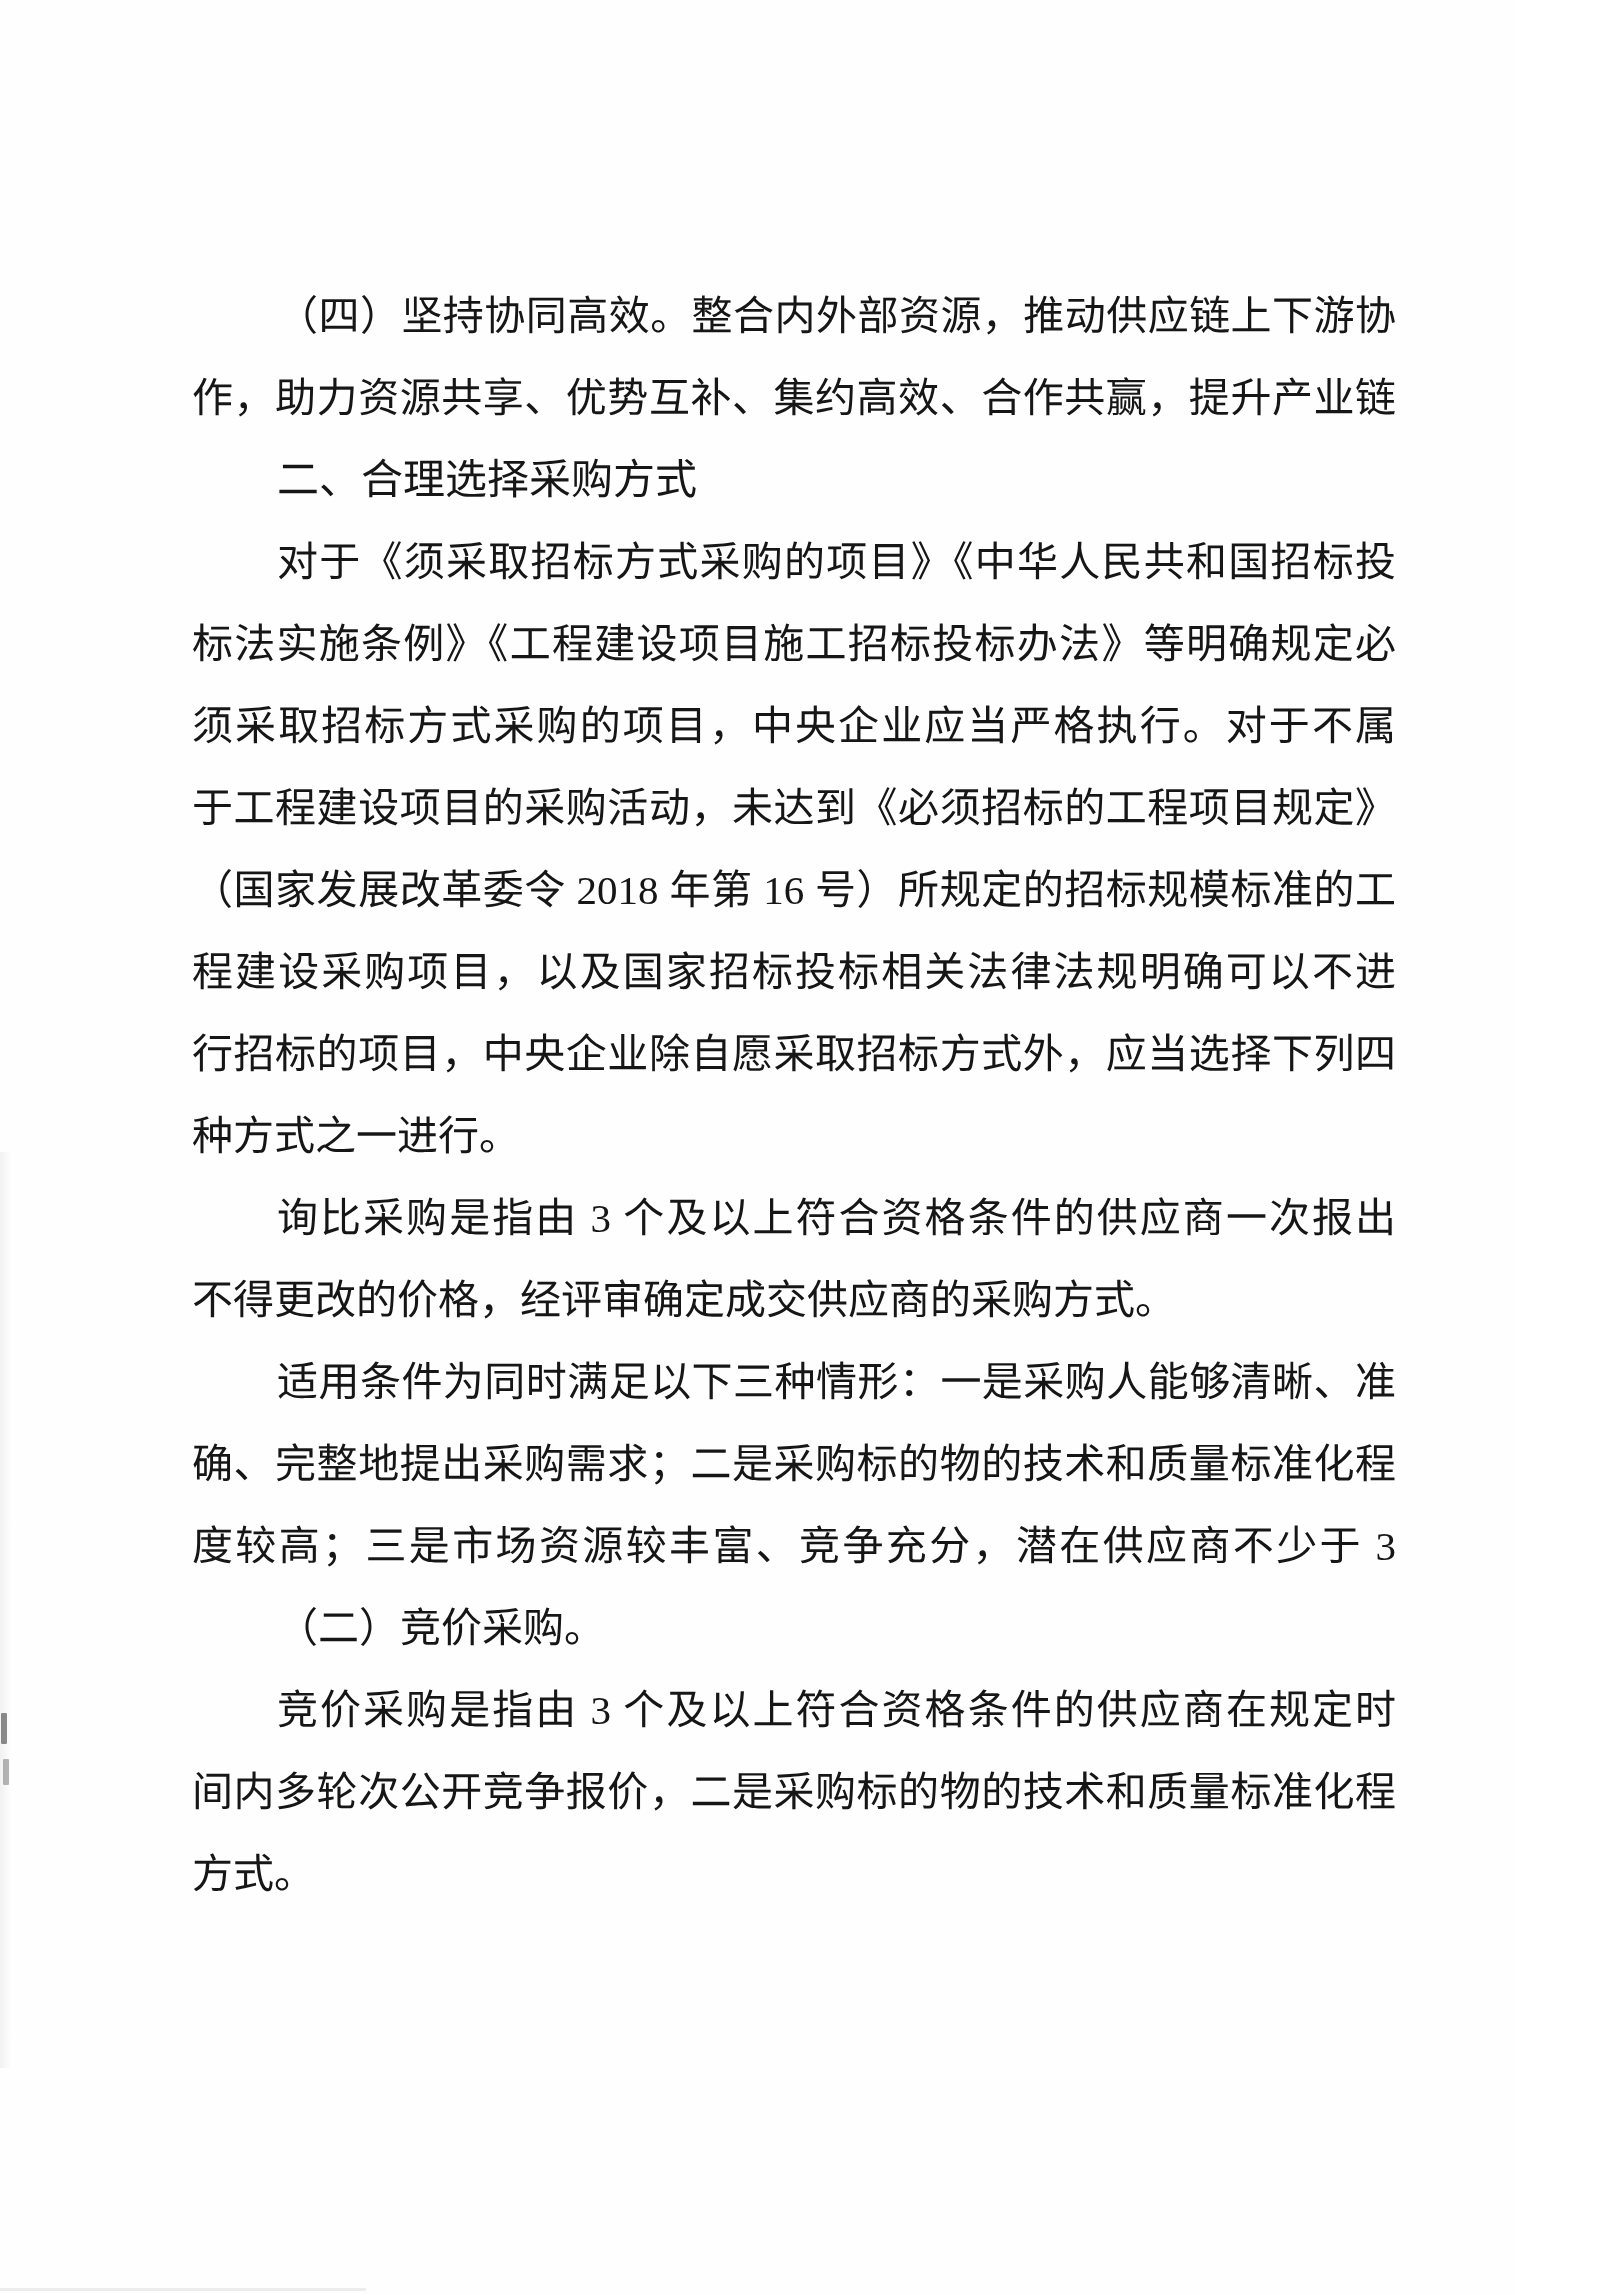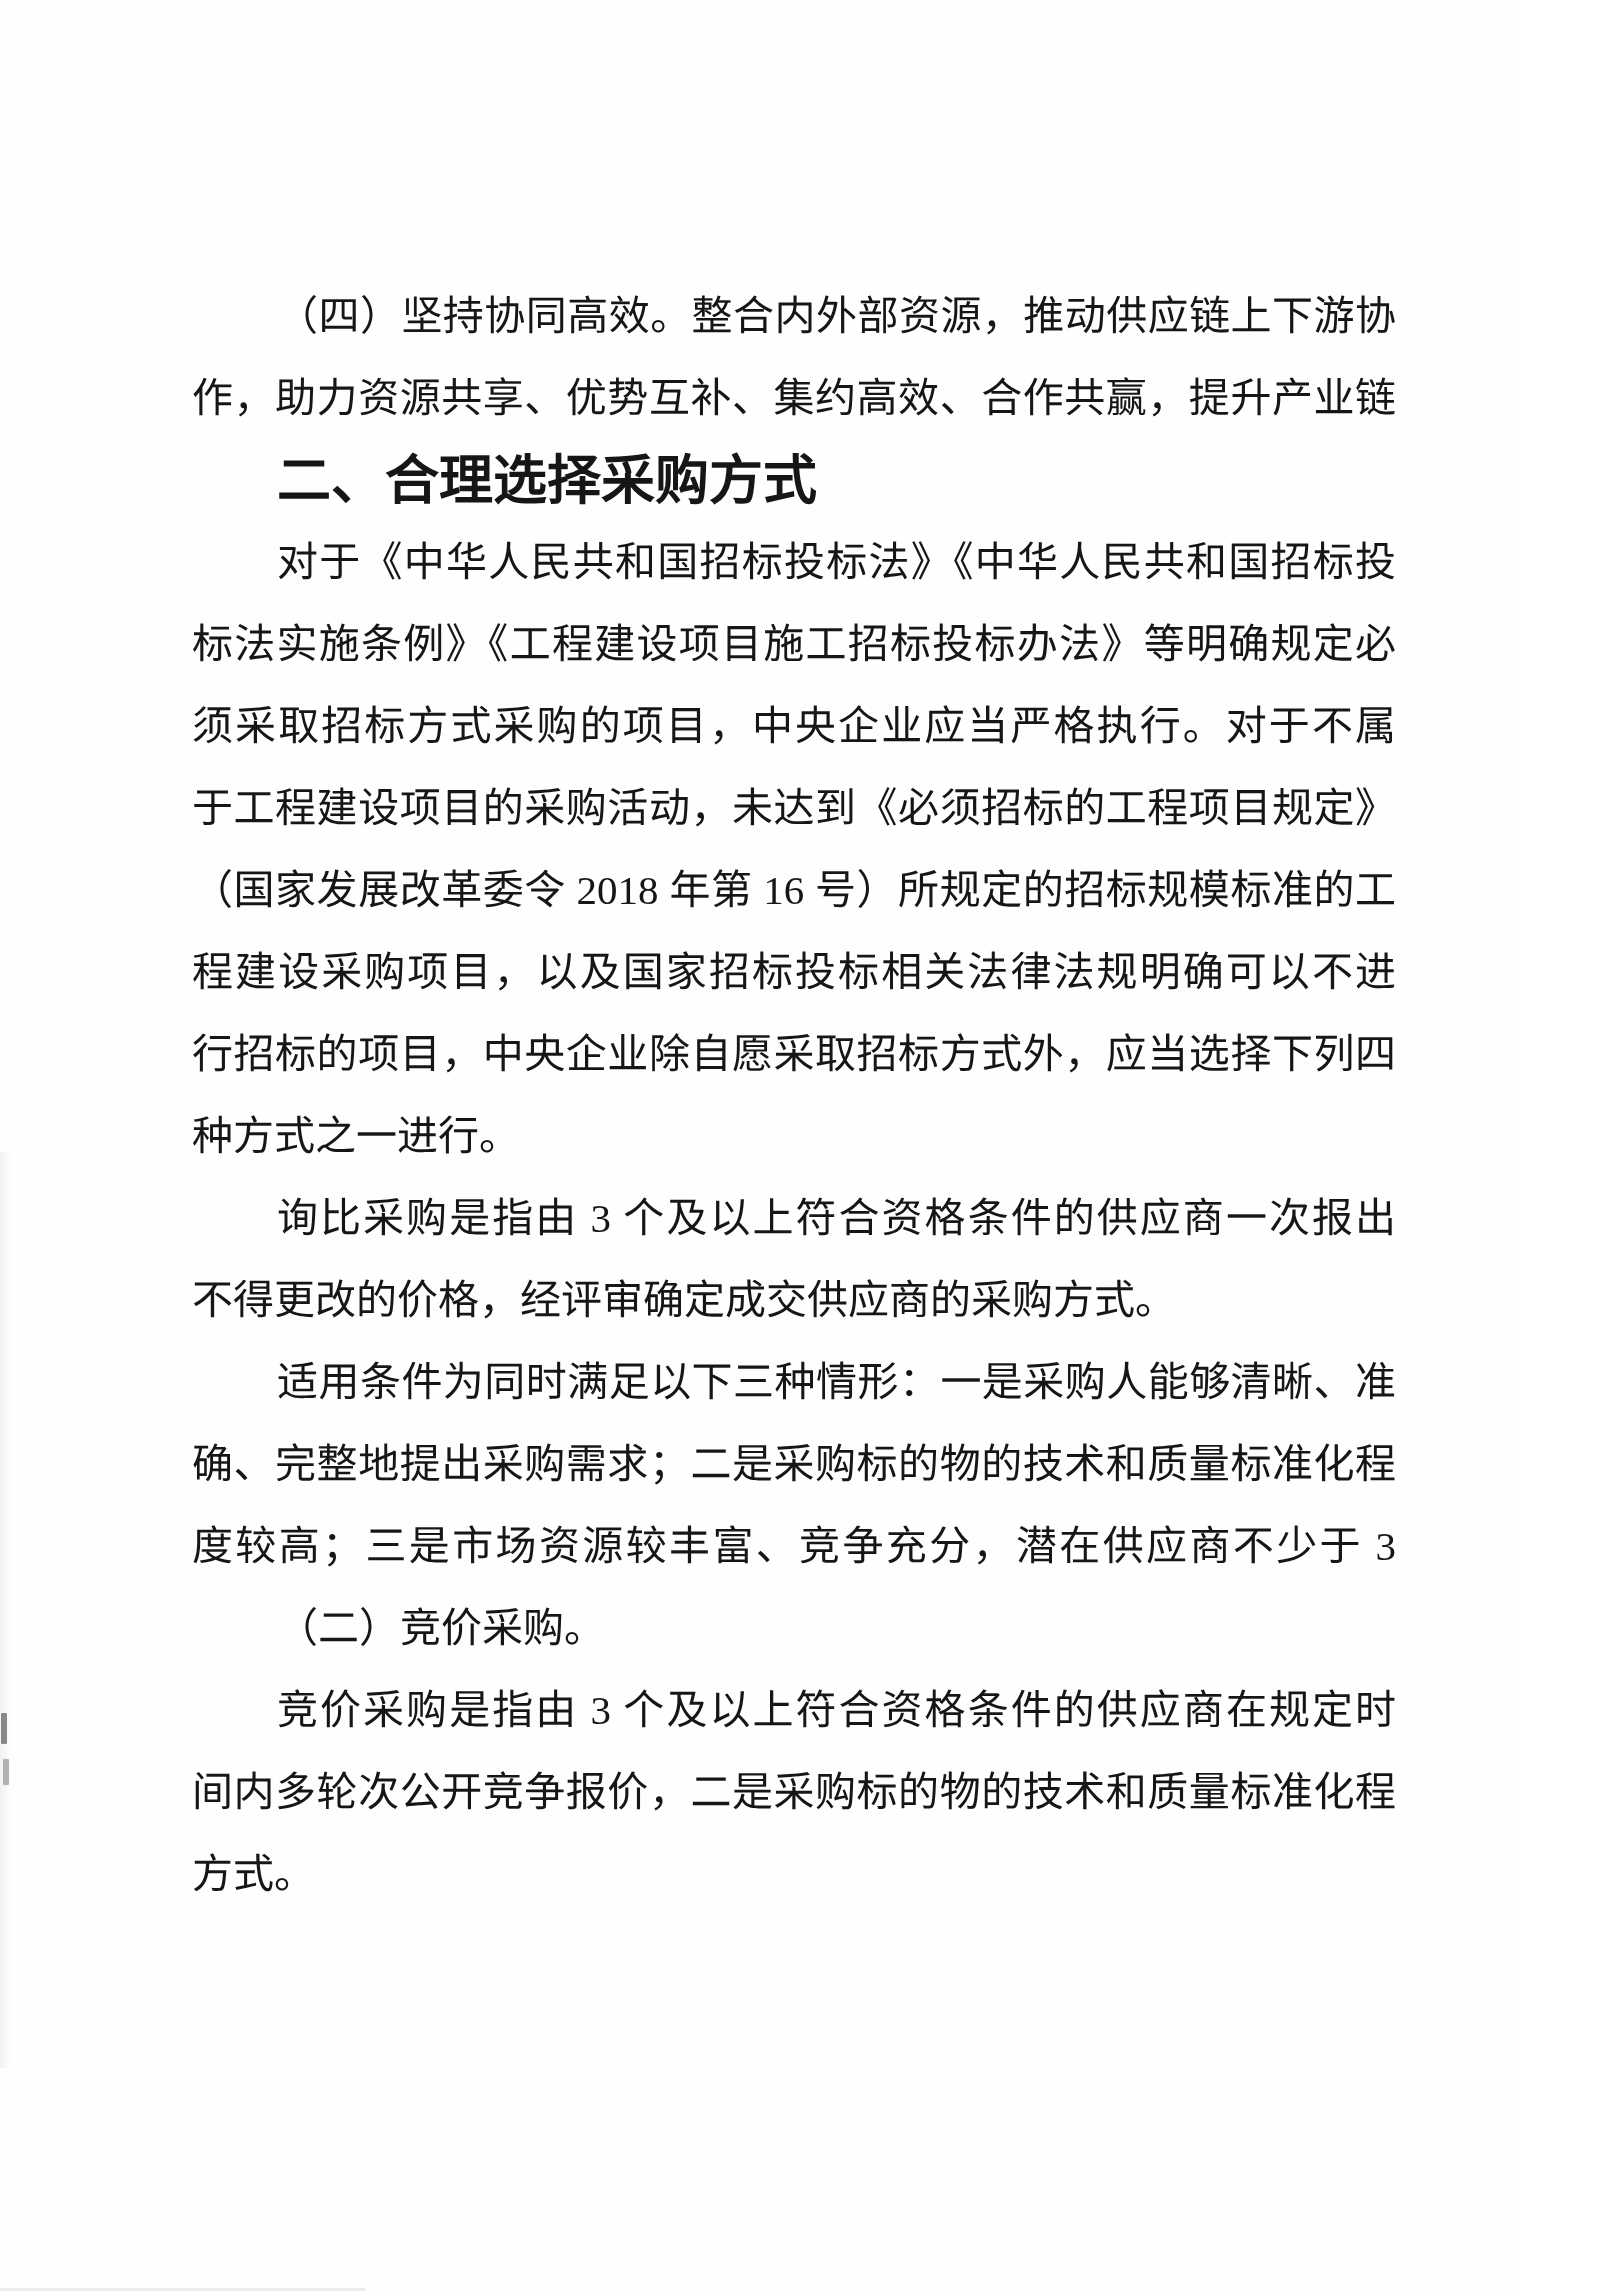--- a/index.html
+++ b/index.html
@@ -27,23 +27,23 @@
     line-height: 82px;
     font-size: 41px;
     letter-spacing: 0;
     text-align: justify;
     text-justify: inter-character;
     white-space: nowrap;
   }
   .line.fill { text-align-last: justify; white-space: normal; overflow: hidden; height: 82px; }
   .line.indent { text-indent: 85px; }
   .line.heading {
-    font-weight: 700;
+    font-weight: 400;
     font-family: "Liberation Sans", sans-serif;
-    font-size: 54px;
+    font-size: 42px;
   }
   
   .scan-strip {
     position: absolute;
     left: 0; top: 1152px;
     width: 10.5px; height: 916px;
     background: linear-gradient(to right, rgba(0,0,0,0.05), rgba(0,0,0,0.0));
   }
   .scan-mark-1 {
     position: absolute;
@@ -73,21 +73,21 @@
   <div class="scan-strip"></div>
   <div class="scan-mark-1"></div>
   <div class="scan-mark-2"></div>
   <div class="scan-bottom-edge"></div>
 
   <div class="body-text">
 
   <div class="line indent fill">（四）坚持协同高效。整合内外部资源，推动供应链上下游协</div>
       <div class="line fill">作，助力资源共享、优势互补、集约高效、合作共赢，提升产业链供</div>
       <div class="line indent heading">二、合理选择采购方式</div>
-      <div class="line indent fill">对于《中华人民共和国招标投标法》《中华人民共和国招标投</div>
+      <div class="line indent fill">对于《须采取招标方式采购的项目》《中华人民共和国招标投</div>
       <div class="line fill">标法实施条例》《工程建设项目施工招标投标办法》等明确规定必</div>
       <div class="line fill">须采取招标方式采购的项目，中央企业应当严格执行。对于不属</div>
       <div class="line fill">于工程建设项目的采购活动，未达到《必须招标的工程项目规定》</div>
       <div class="line fill">（国家发展改革委令 2018 年第 16 号）所规定的招标规模标准的工</div>
       <div class="line fill">程建设采购项目，以及国家招标投标相关法律法规明确可以不进</div>
       <div class="line fill">行招标的项目，中央企业除自愿采取招标方式外，应当选择下列四</div>
       <div class="line">种方式之一进行。</div>
       <div class="line indent fill">询比采购是指由 3 个及以上符合资格条件的供应商一次报出</div>
       <div class="line">不得更改的价格，经评审确定成交供应商的采购方式。</div>
       <div class="line indent fill">适用条件为同时满足以下三种情形：一是采购人能够清晰、准</div>

